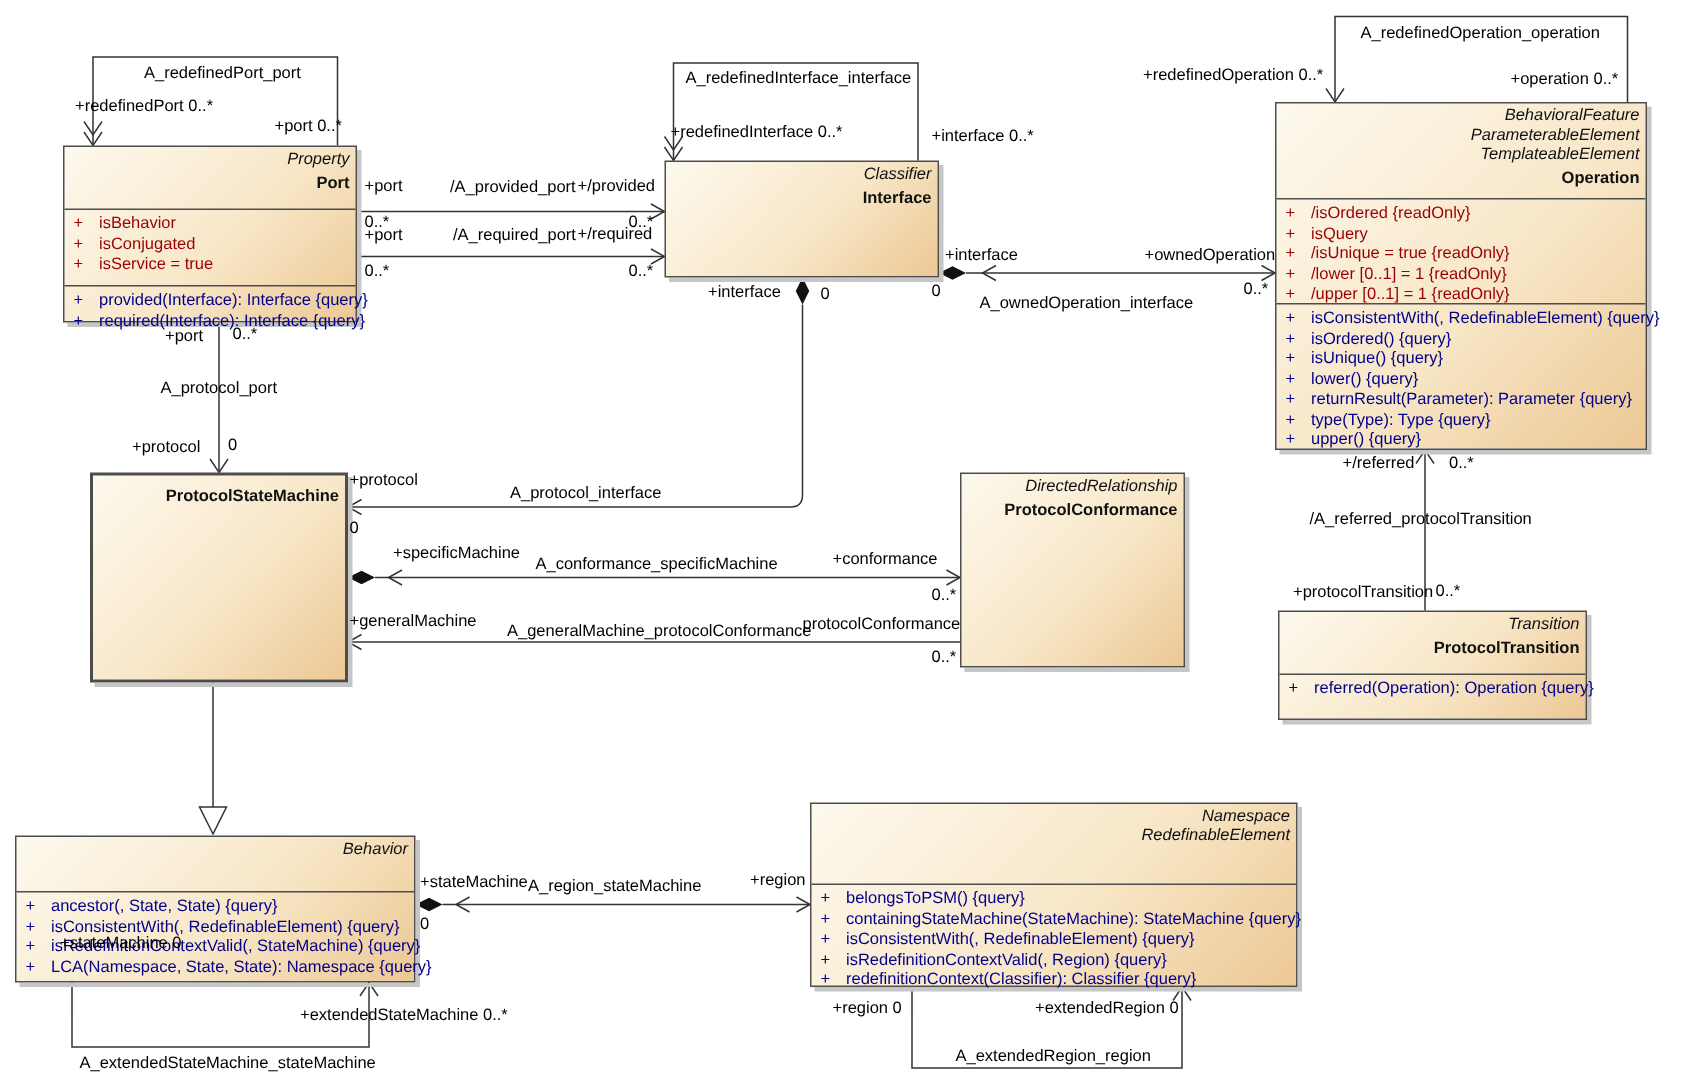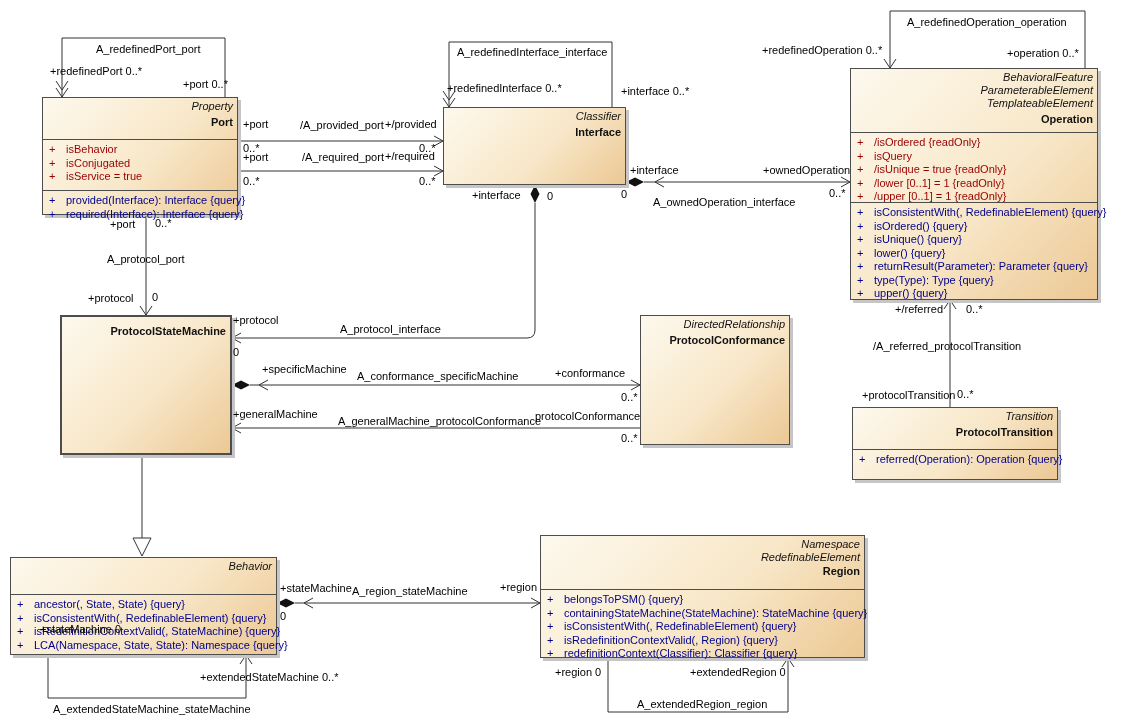--- a/index.html
+++ b/index.html
@@ -219,21 +219,20 @@
           <span class="vis">+</span>
           <span>LCA(Namespace, State, State): Namespace {query}</span>
         </div>
     </div>
   </div>
 
   <div class="box" style="left:540px;top:535px;width:325px;height:123px;">
     <div class="hdr" style="height:51px;">
       <div class="st">Namespace</div>
       <div class="st">RedefinableElement</div>
-      <div class="nm" style="padding:1px 0 0 0;">Region</div>
     </div>
     <div class="sec">
       <div class="row op">
           <span class="vis">+</span>
           <span>belongsToPSM() {query}</span>
         </div>
       <div class="row op">
           <span class="vis">+</span>
           <span>containingStateMachine(StateMachine): StateMachine {query}</span>
         </div>

